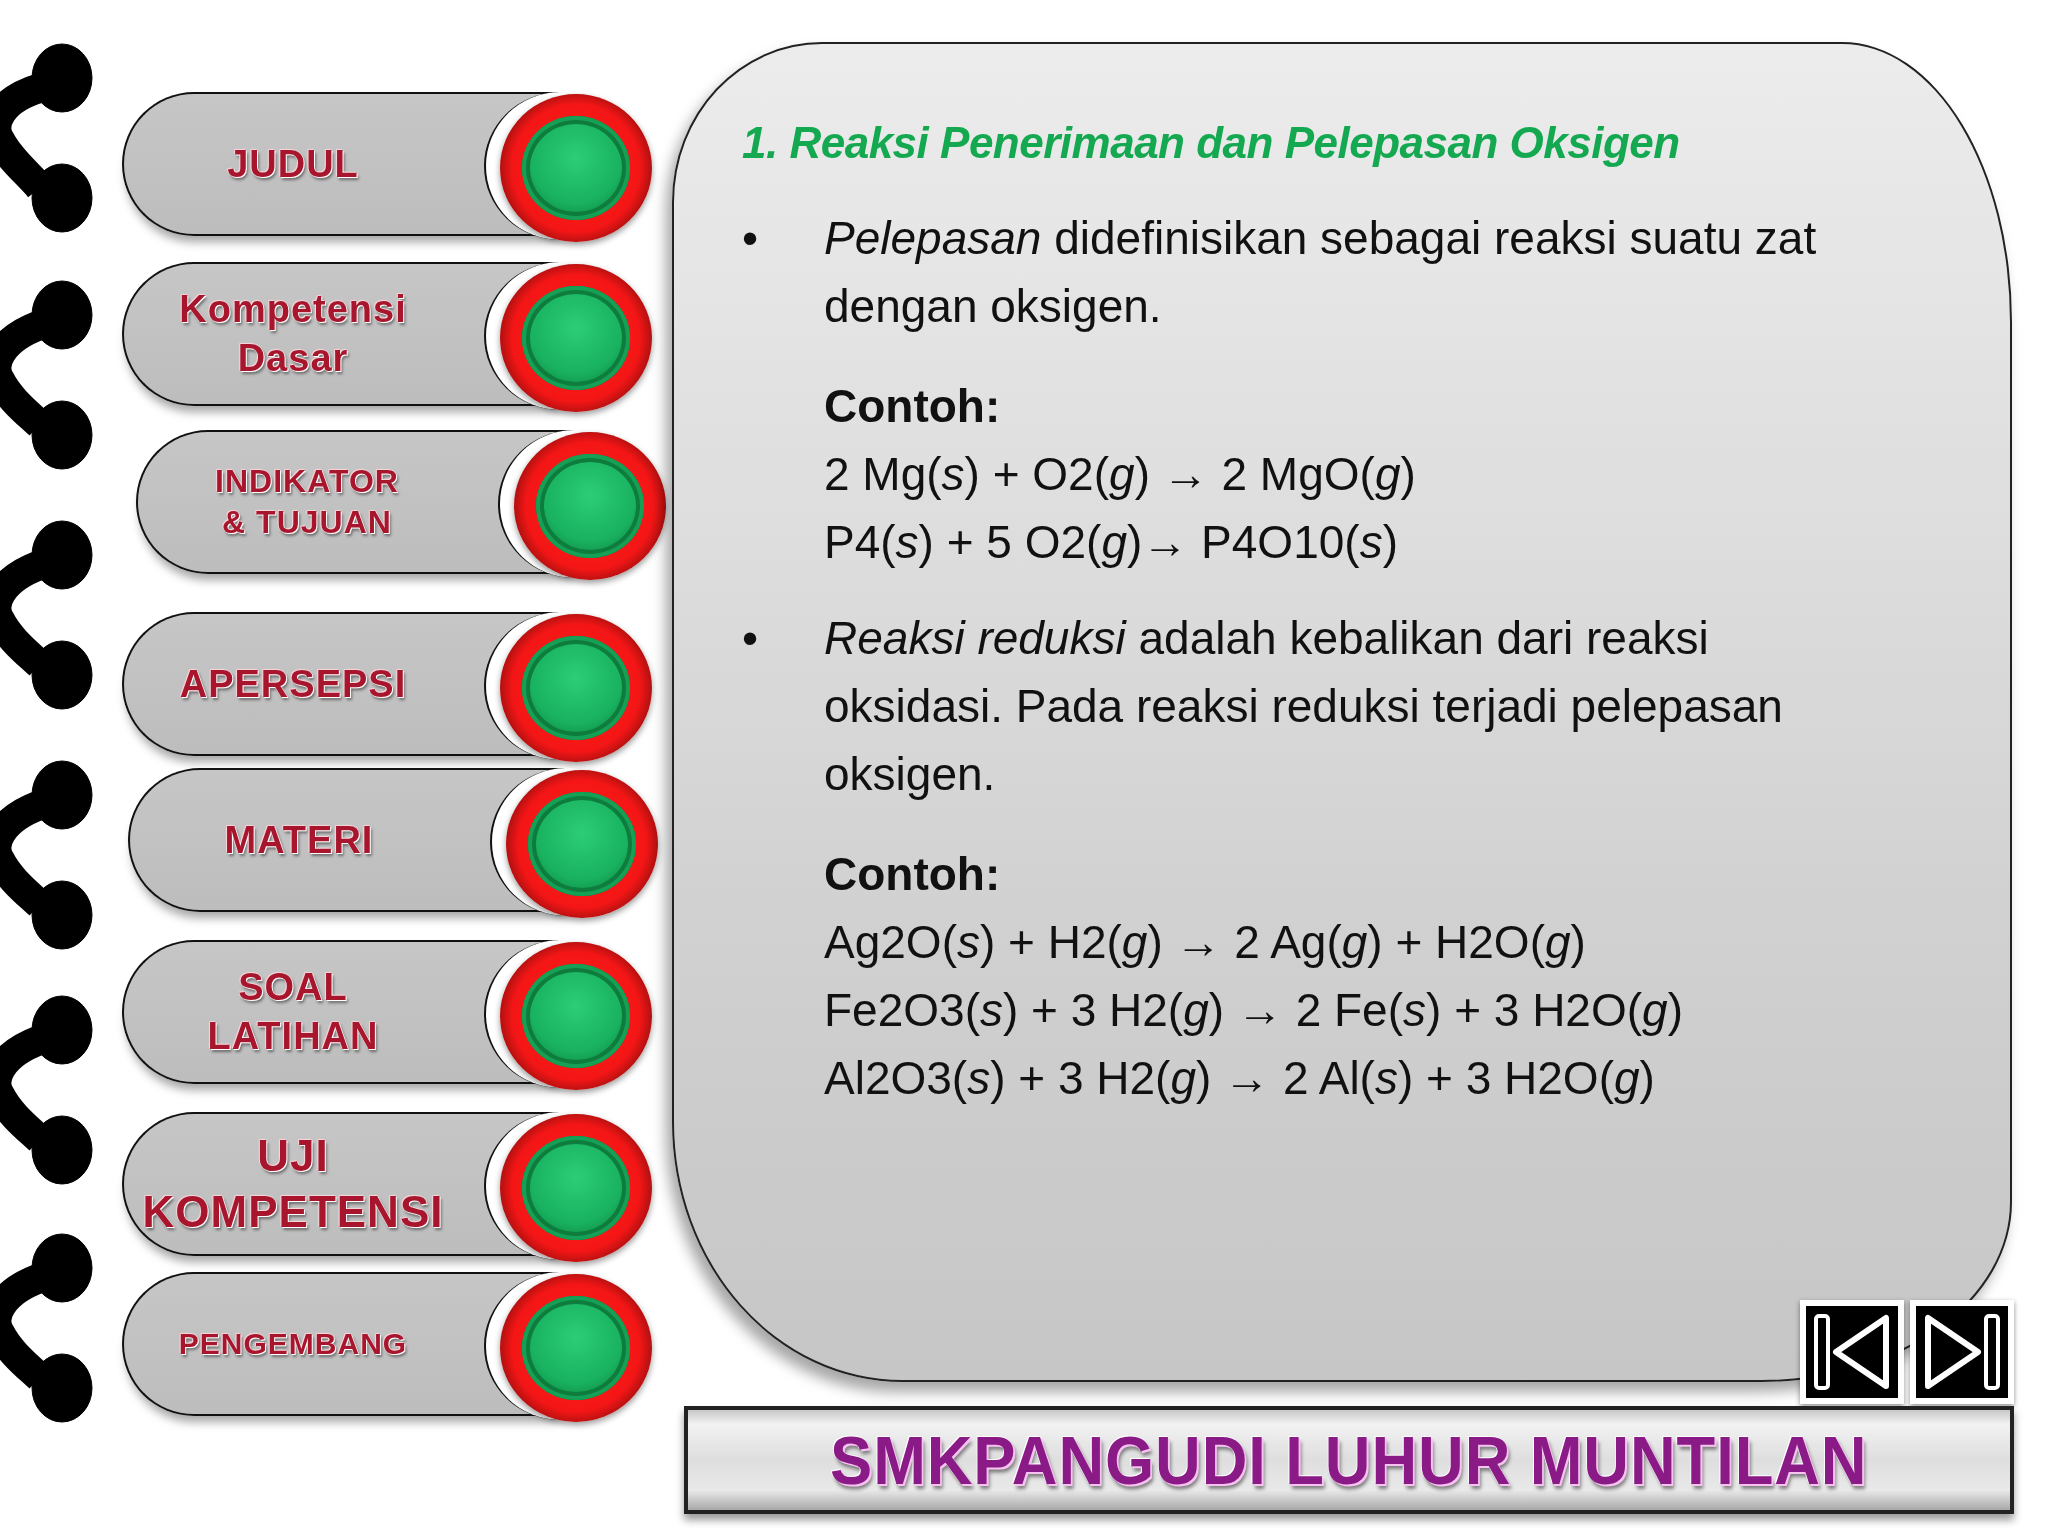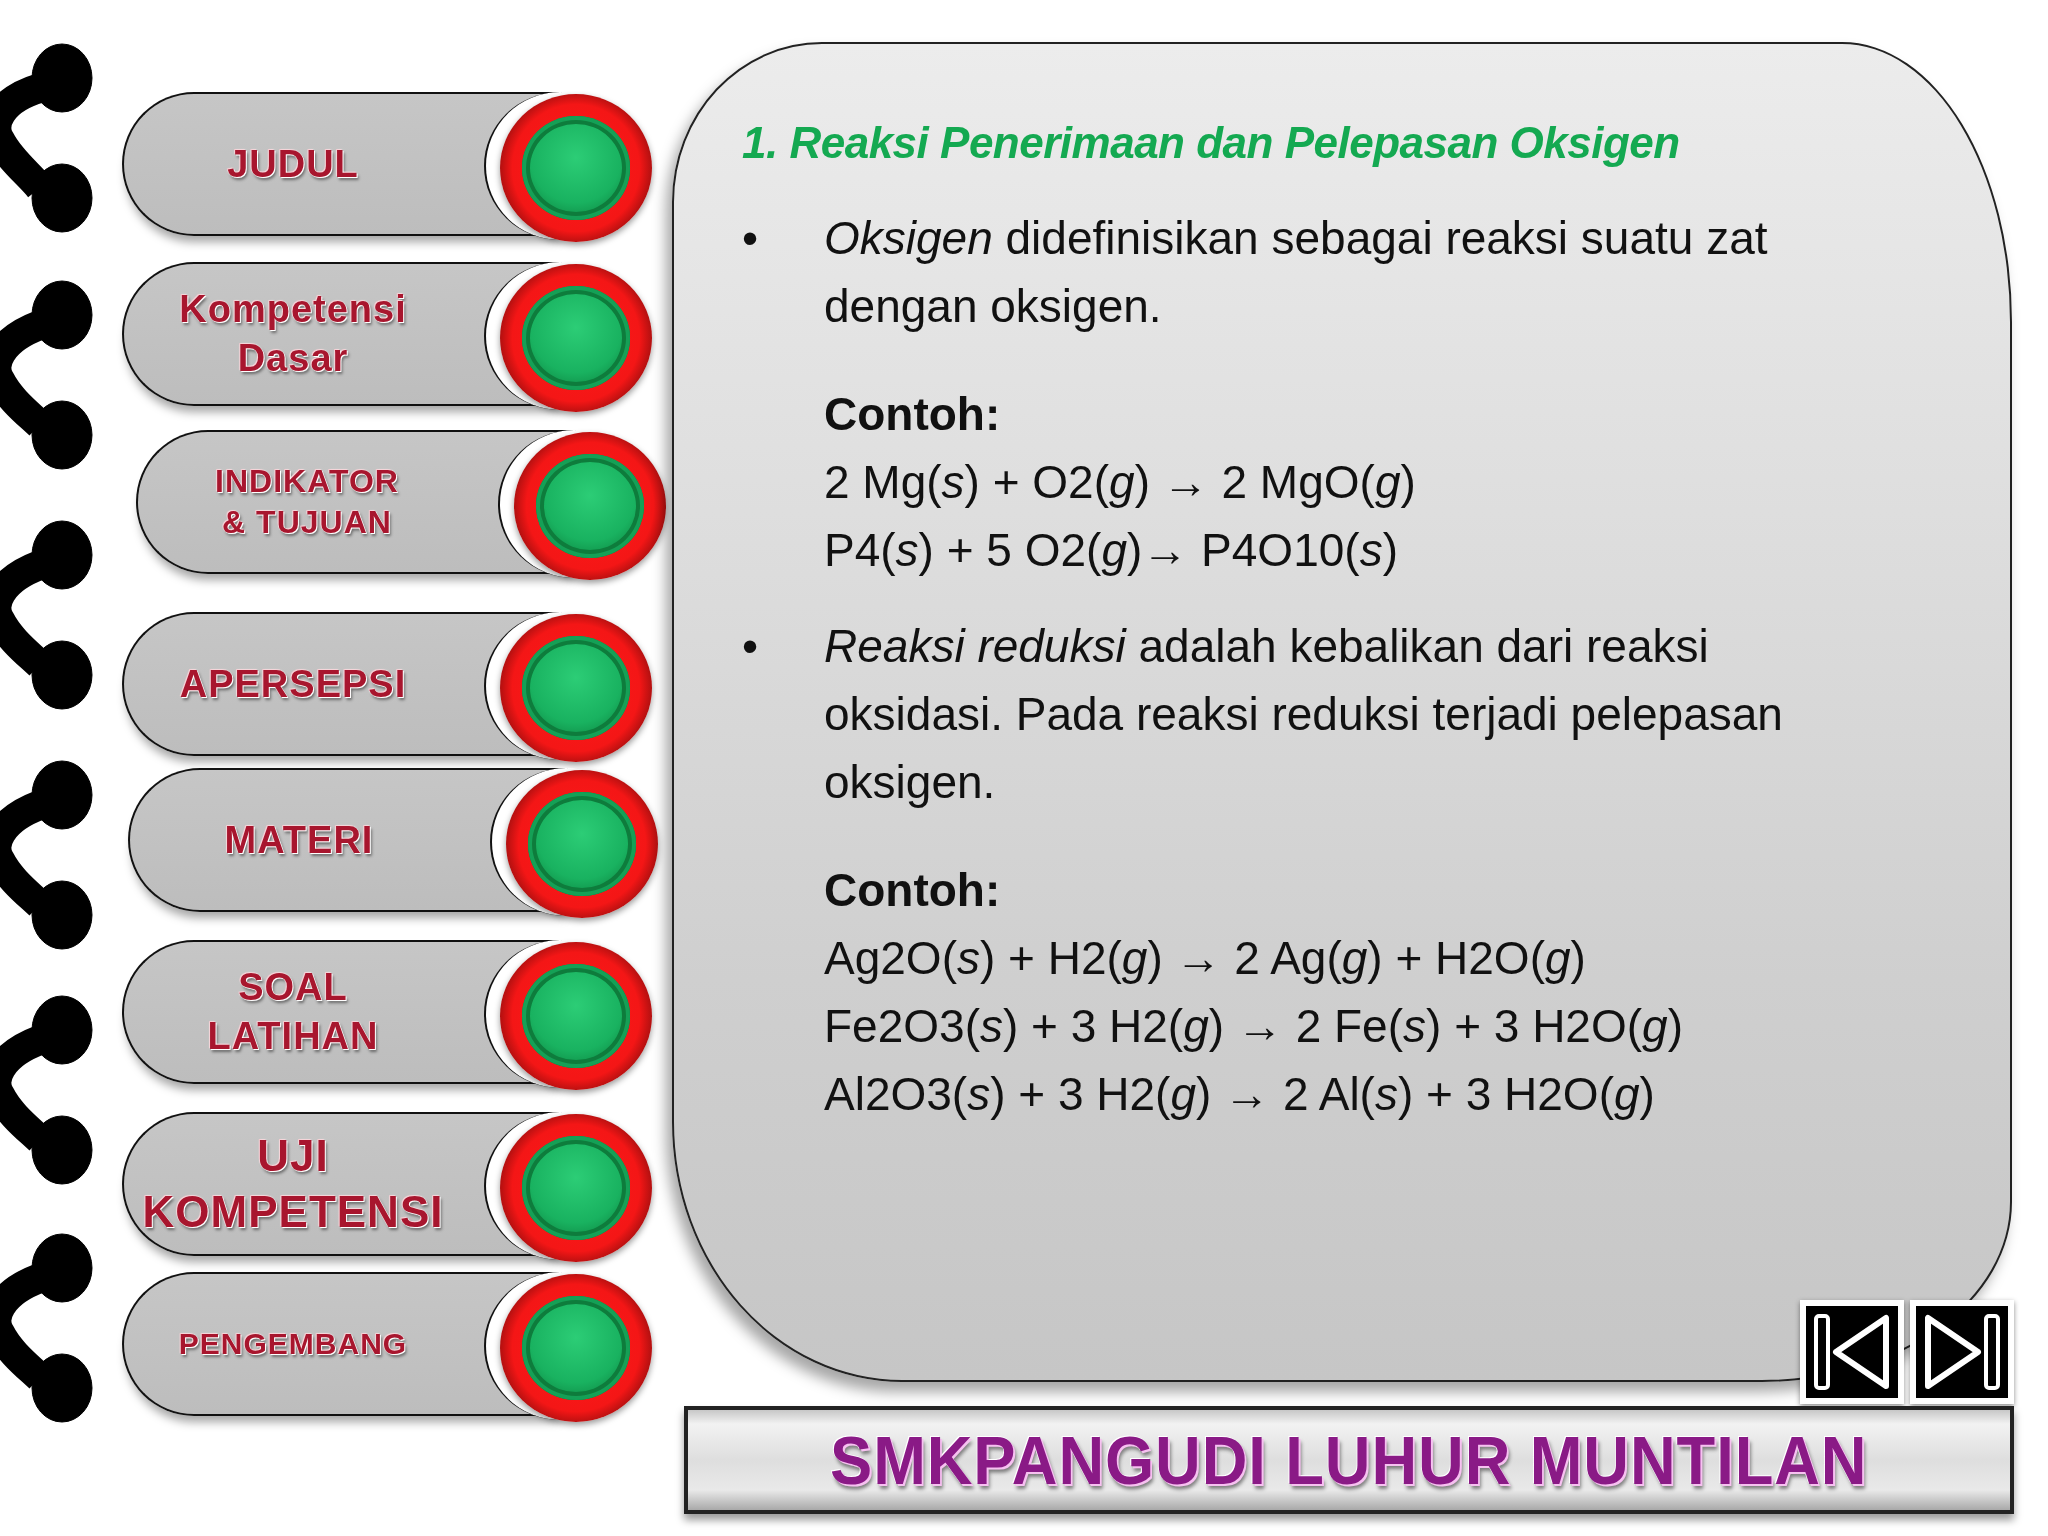--- a/index.html
+++ b/index.html
@@ -57,21 +57,21 @@
     position:absolute; left:742px; top:118px; width:1270px;
     font-family:"Liberation Sans", sans-serif; color:#111;
   }
   .section-title {
     font-size:44px; font-weight:bold; color:#14a951; margin:0 0 36px 0; letter-spacing:-0.5px;font-style:italic;
   }
   .bullet { display:flex; font-size:46px; line-height:68px; }
   .bullet-dot { width:82px; flex:none; }
   .bullet-body { width:1000px; }
   .em { font-style:italic; }
-  .contoh { font-weight:bold; margin-top:40px; }
+  .contoh { font-weight:bold; margin-top:32px; }
   .eq { white-space:nowrap; }
   
   .nav-arrows { position:absolute; left:1800px; top:1300px; display:flex; gap:6px; }
   .arrow-btn {
     width:104px; height:104px; background:#fff; box-sizing:border-box;
     border:6px solid #fff; box-shadow:0 2px 5px rgba(0,0,0,0.45);
   }
   .arrow-inner { width:100%; height:100%; background:#000; display:flex; align-items:center; justify-content:center; }
   .banner {
     position:absolute; left:684px; top:1406px; width:1330px; height:108px;
@@ -188,21 +188,21 @@
     </div>
   </nav>
 
 <div class="panel"></div>
 <div class="content">
   <div class="section-title">1. Reaksi Penerimaan dan Pelepasan Oksigen</div>
 
   <div class="bullet">
     <div class="bullet-dot">•</div>
     <div class="bullet-body">
-      <div><span class="em">Oksigen</span><span> didefinisikan sebagai reaksi suatu zat dengan oksigen.</span></div>
+      <div><span class="em">Pelepasan</span><span> didefinisikan sebagai reaksi suatu zat dengan oksigen.</span></div>
       <div class="contoh">Contoh:</div>
       <div id="ox-eqs">
           <div class="eq"><span>2 Mg(</span><span class="em">s</span><span>) + O2(</span><span class="em">g</span><span>) → 2 MgO(</span><span class="em">g</span><span>)</span></div>
           <div class="eq"><span>P4(</span><span class="em">s</span><span>) + 5 O2(</span><span class="em">g</span><span>)→ P4O10(</span><span class="em">s</span><span>)</span></div>
         </div>
     </div>
   </div>
 
   <div class="bullet" style="margin-top:28px">
     <div class="bullet-dot">•</div>

